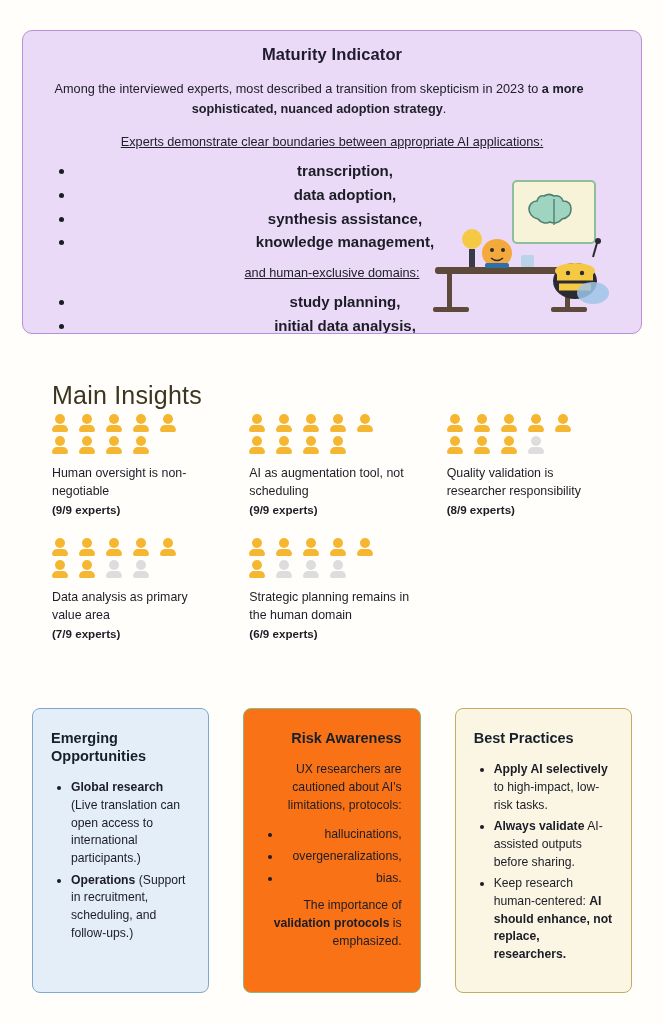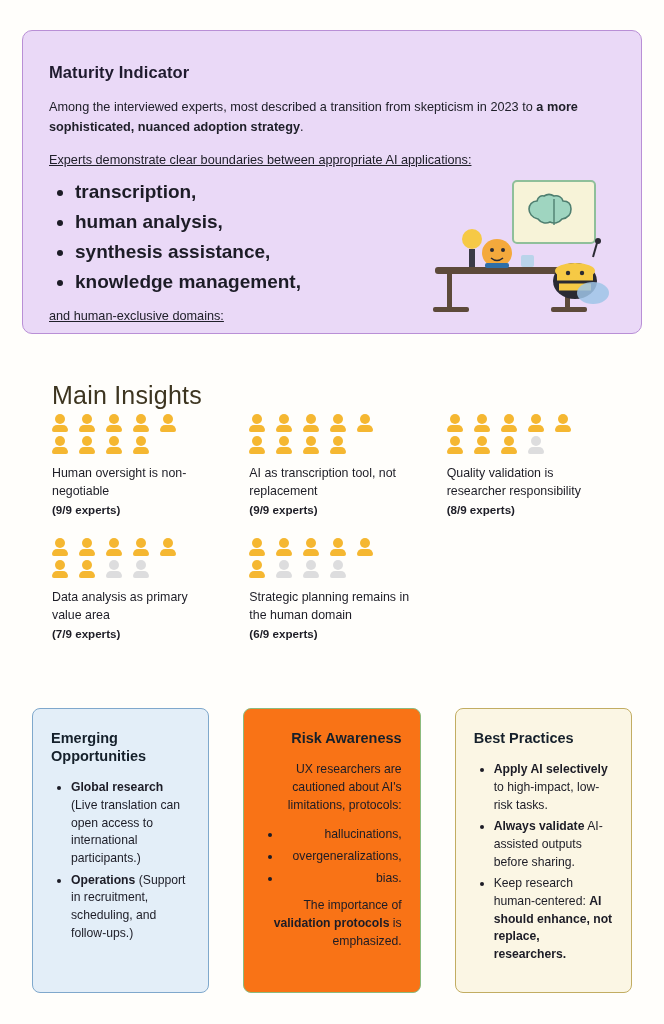--- a/index.html
+++ b/index.html
@@ -17,22 +17,23 @@
   }
 
   
   .maturity-card {
     position: absolute;
     left: 22px; top: 30px;
     width: 620px; height: 304px;
     background: #ead9f7;
     border: 1.5px solid #b98fd6;
     border-radius: 10px;
-    padding: 32px 26px 0 26px;
+    padding: 14px 26px 0 26px;
     overflow: hidden;
+    text-align: center;
   }
   .maturity-title {
     font-size: 16.5px;
     font-weight: bold;
     color: #1f1b2e;
     margin: 0 0 16px 0;
     letter-spacing: .1px;
   }
   .maturity-p {
     font-size: 12.7px;
@@ -46,21 +47,21 @@
     font-size: 12.7px;
     color: #20202a;
     margin: 0 0 10px 0;
     text-decoration: underline;
   }
   ul.mat-list {
     margin: 0 0 12px 0;
     padding-left: 26px;
   }
   ul.mat-list li {
-    font-size: 19px;
+    font-size: 15px;
     font-weight: bold;
     color: #1c1c26;
     line-height: 1.58;
   }
 
   
   .illus {
     position: absolute;
     right: 16px; bottom: 0;
     width: 200px; height: 160px;
@@ -154,21 +155,21 @@
     <h2 class="maturity-title">Maturity Indicator</h2>
 
     <p class="maturity-p">
       <span>Among the interviewed experts, most described a transition from skepticism in 2023 to </span><b>a more sophisticated, nuanced adoption strategy</b><span>.</span>
     </p>
 
     <p class="maturity-sub">Experts demonstrate clear boundaries between appropriate AI applications:</p>
 
     <ul class="mat-list">
       <li>transcription,</li>
-      <li>human analysis,</li>
+      <li>data adoption,</li>
       <li>synthesis assistance,</li>
       <li>knowledge management,</li>
     </ul>
 
     <p class="maturity-sub">and human-exclusive domains:</p>
 
     <ul class="mat-list">
       <li>study planning,</li>
       <li>initial data analysis,</li>
       <li>interviews and participant moderation</li>
@@ -301,21 +302,21 @@
                   <div class="head"></div>
                   <div class="body"></div>
                 </div>
                 <div class="person on">
                   <div class="head"></div>
                   <div class="body"></div>
                 </div>
               </div>
             </div>
           </div>
-        <div class="insight-label">AI as transcription tool, not replacement</div>
+        <div class="insight-label">AI as augmentation tool, not scheduling</div>
         <div class="insight-count">(9/9 experts)</div>
       </div>
       <div class="insight">
         <div class="dots" style="display: block;">
             <div style="display: flex; flex-direction: column; gap: 5px;">
               <div style="display: flex; gap: 11px;">
                 <div class="person on">
                   <div class="head"></div>
                   <div class="body"></div>
                 </div>

